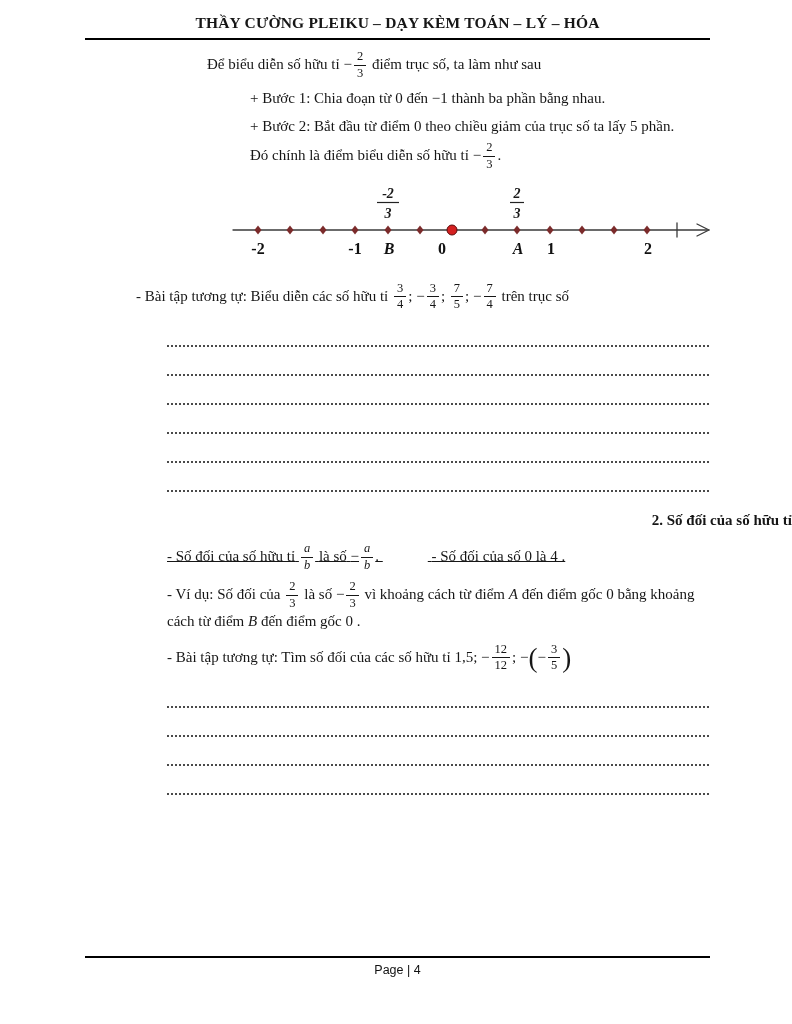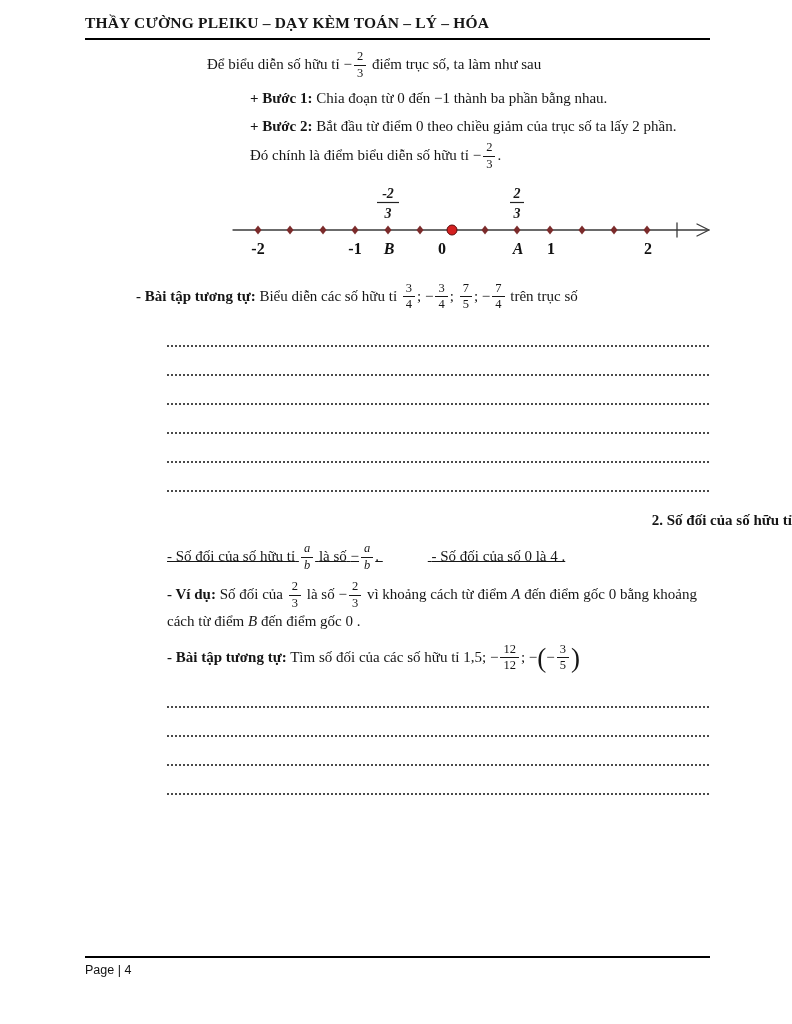--- a/index.html
+++ b/index.html
@@ -3,25 +3,25 @@
 <meta charset="utf-8">
 <style>
   * { margin:0; padding:0; box-sizing:border-box; }
   html,body { background:#ffffff; }
   body {
     width:792px; height:1024px; position:relative; overflow:hidden;
     font-family:"Liberation Serif", serif; font-size:15px; color:#161616;
   }
   .page { padding:14px 0 0 85px; width:792px; }
 
-  .header { width:625px; font-weight:bold; font-size:15.5px;
+  .header { width:625px; text-align:center; font-weight:bold; font-size:15.5px;
             letter-spacing:0.2px; padding-bottom:6px; border-bottom:2px solid #000; }
 
   p { line-height:1.45; }
-  .b { font-weight:bold; }
+  .b { font-weight:normal; }
   .i { font-style:italic; }
 
   .p-intro { margin:10px 0 0 122px; }
   .p-step  { margin:7px 0 0 165px; }
   .p-concl { margin:3px 0 0 165px; }
   .p-ex1   { margin:12px 0 0 51px; }
   .h2      { margin:18px 0 0 35px; font-weight:bold;text-align:right; }
   .p-body  { margin:8px 0 0 82px; width:552px; }
   .p-opp   { margin:10px 0 0 82px;text-decoration:underline; }
   .p-vd    { margin:8px 0 0 82px; width:558px; }
@@ -41,21 +41,21 @@
   .nl-frac text { font-family:"Liberation Serif", serif; font-style:italic; font-weight:600;
                   font-size:14px; text-anchor:middle; fill:#1a1a1a; }
   .nl-lab text { font-family:"Liberation Serif", serif; font-weight:bold; font-size:16px;
                  text-anchor:middle; fill:#111; }
   .nl-lab text.itl { font-style:italic; }
 
   .dots { margin-top:6px; }
   .dotline { height:29px; width:542px; margin-left:82px; border-bottom:2px dotted #4a4a4a; }
 
   .footer { position:absolute; top:956px; left:85px; width:625px;
-            border-top:2px solid #000; padding-top:5px; text-align:left;
+            border-top:2px solid #000; padding-top:5px; text-align:center;
             font-family:"Liberation Sans", sans-serif; font-size:12.5px; color:#111; }
 </style>
 </head>
 <body>
 
 <div class="page">
 
   <div class="header">
     <span>THẦY CƯỜNG PLEIKU – DẠY KÈM TOÁN – LÝ – HÓA</span>
   </div>
@@ -69,21 +69,21 @@
     <span>điểm trục số, ta làm như sau</span>
   </p>
 
   <p class="p-step">
     <span class="b">+ Bước 1:</span>
     <span>Chia đoạn từ 0 đến −1 thành ba phần bằng nhau.</span>
   </p>
 
   <p class="p-step">
     <span class="b">+ Bước 2:</span>
-    <span>Bắt đầu từ điểm 0 theo chiều giảm của trục số ta lấy 2 phần.</span>
+    <span>Bắt đầu từ điểm 0 theo chiều giảm của trục số ta lấy 5 phần.</span>
   </p>
 
   <p class="p-concl">
     <span>Đó chính là điểm biểu diễn số hữu tỉ</span>
     <span>−</span><span class="frac">
         <span class="fnum">2</span>
         <span class="fden">3</span>
       </span><span>.</span>
   </p>
 

